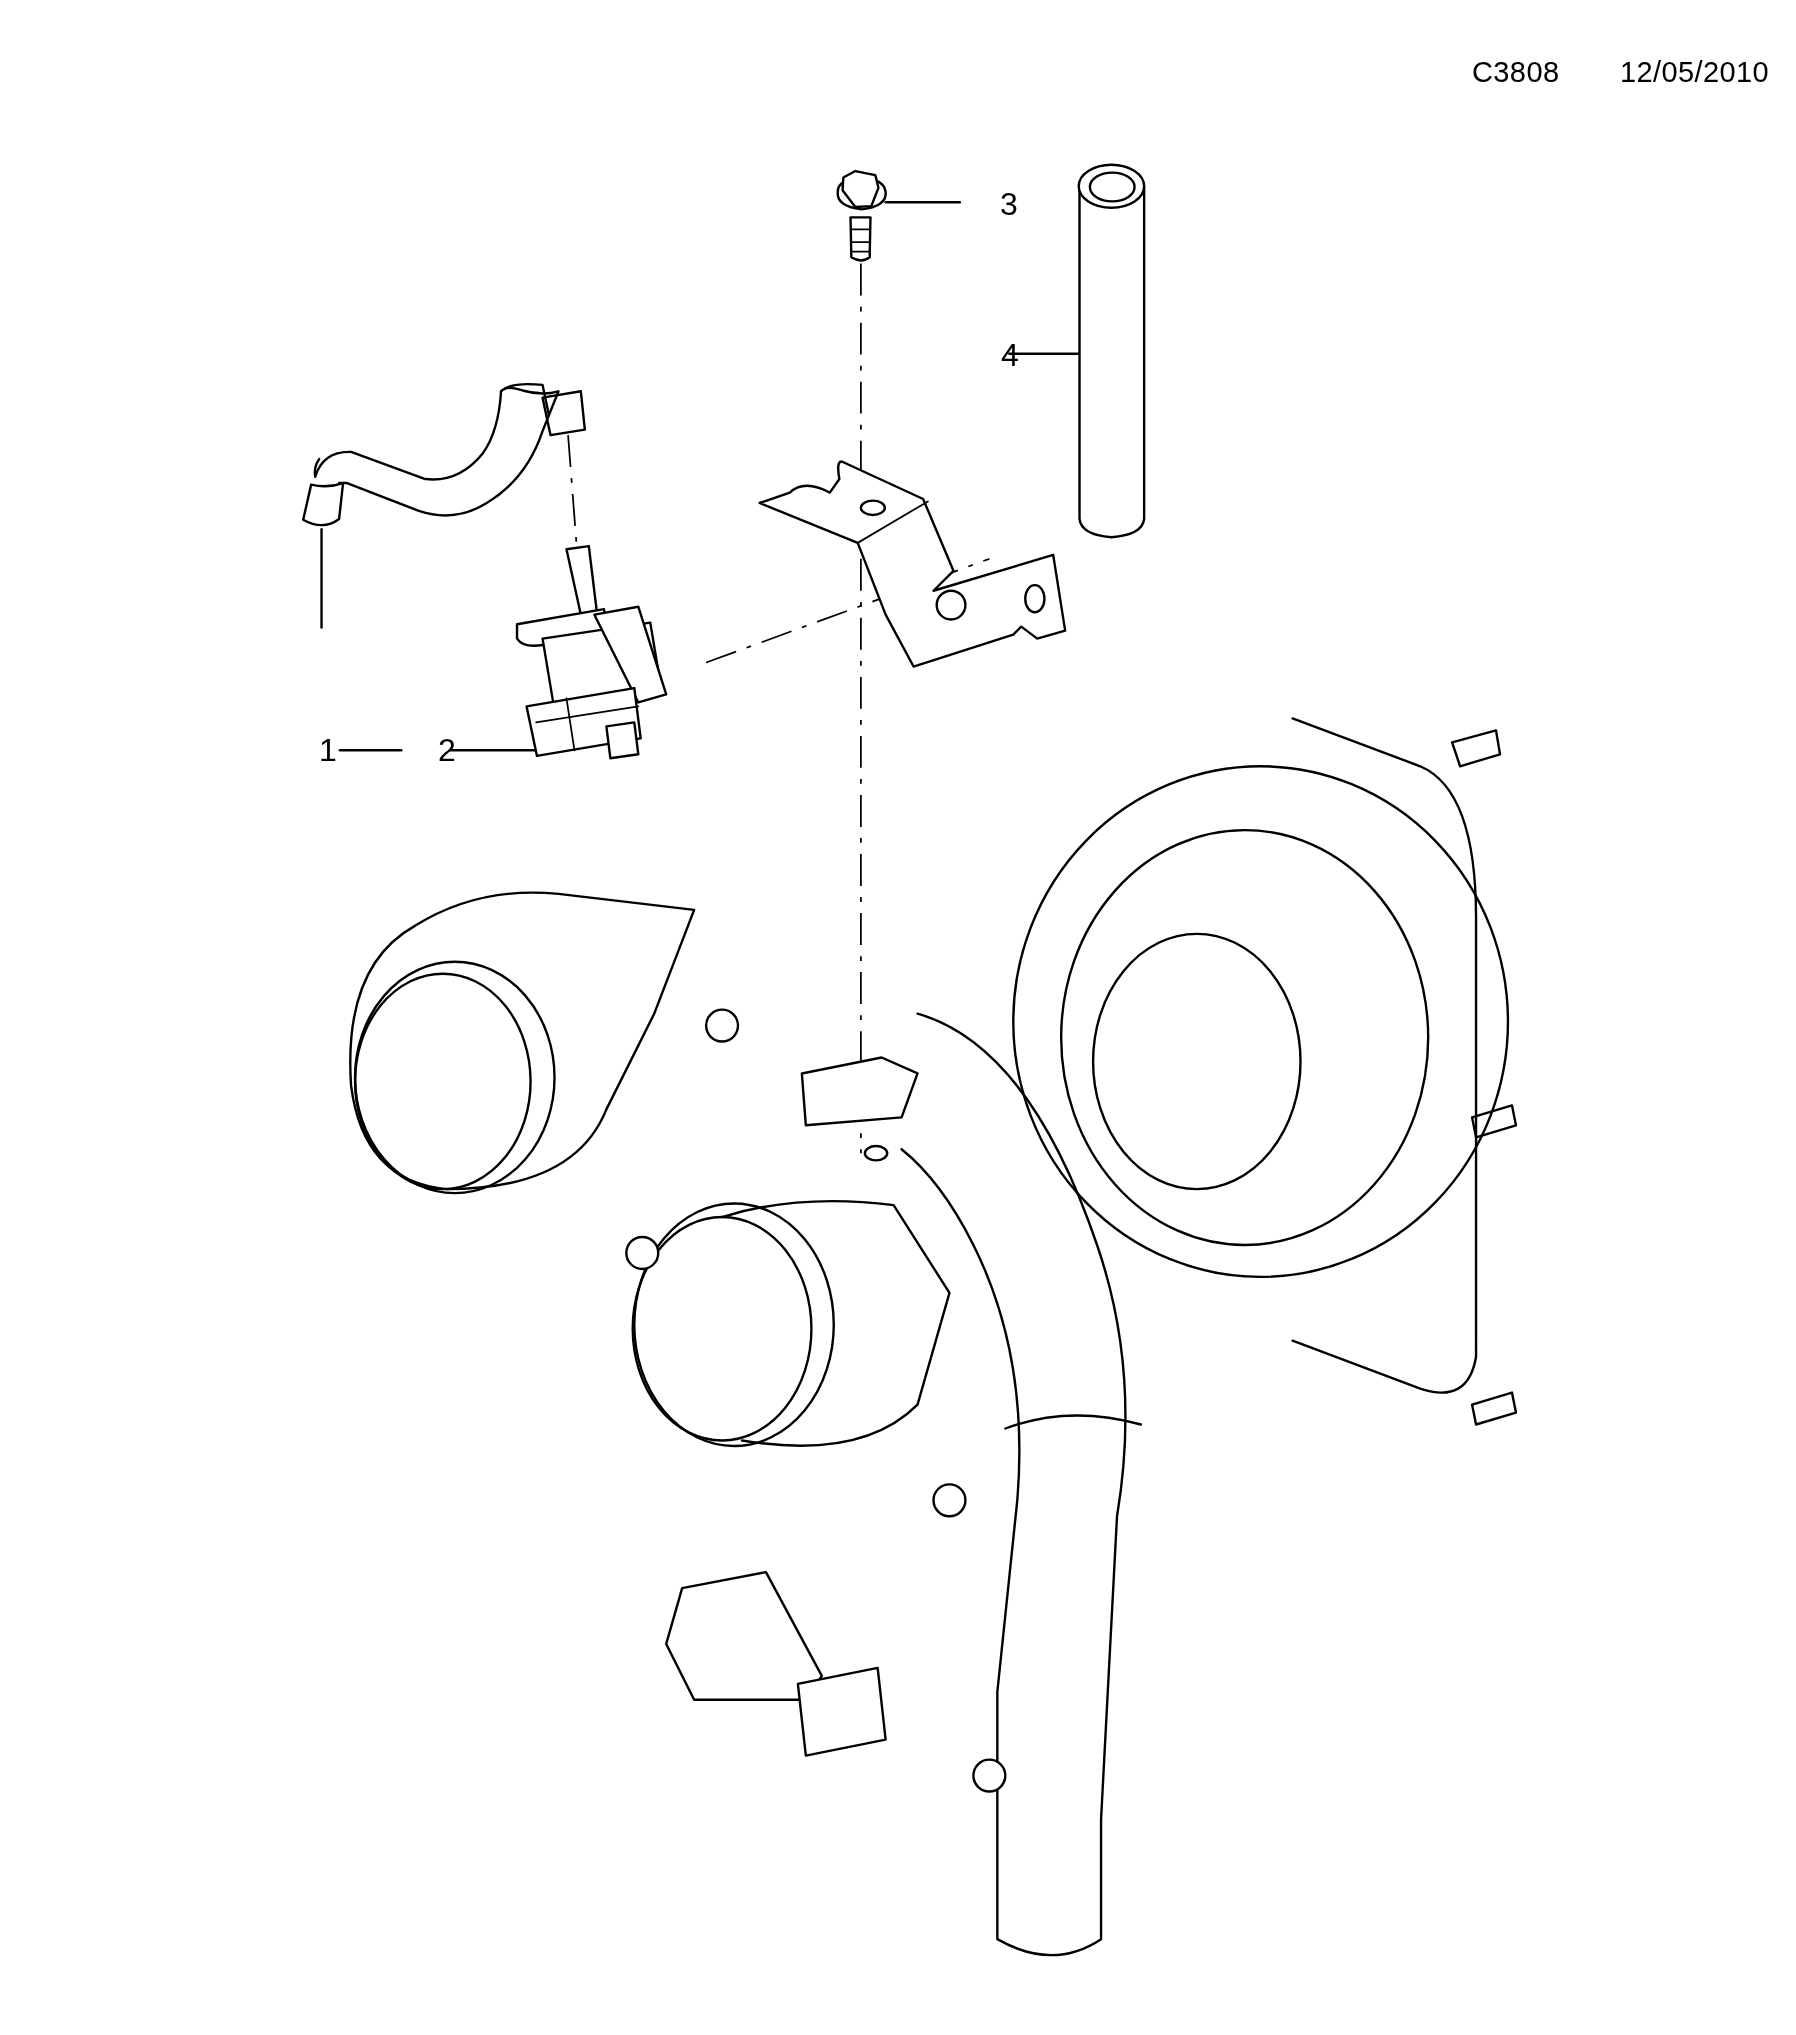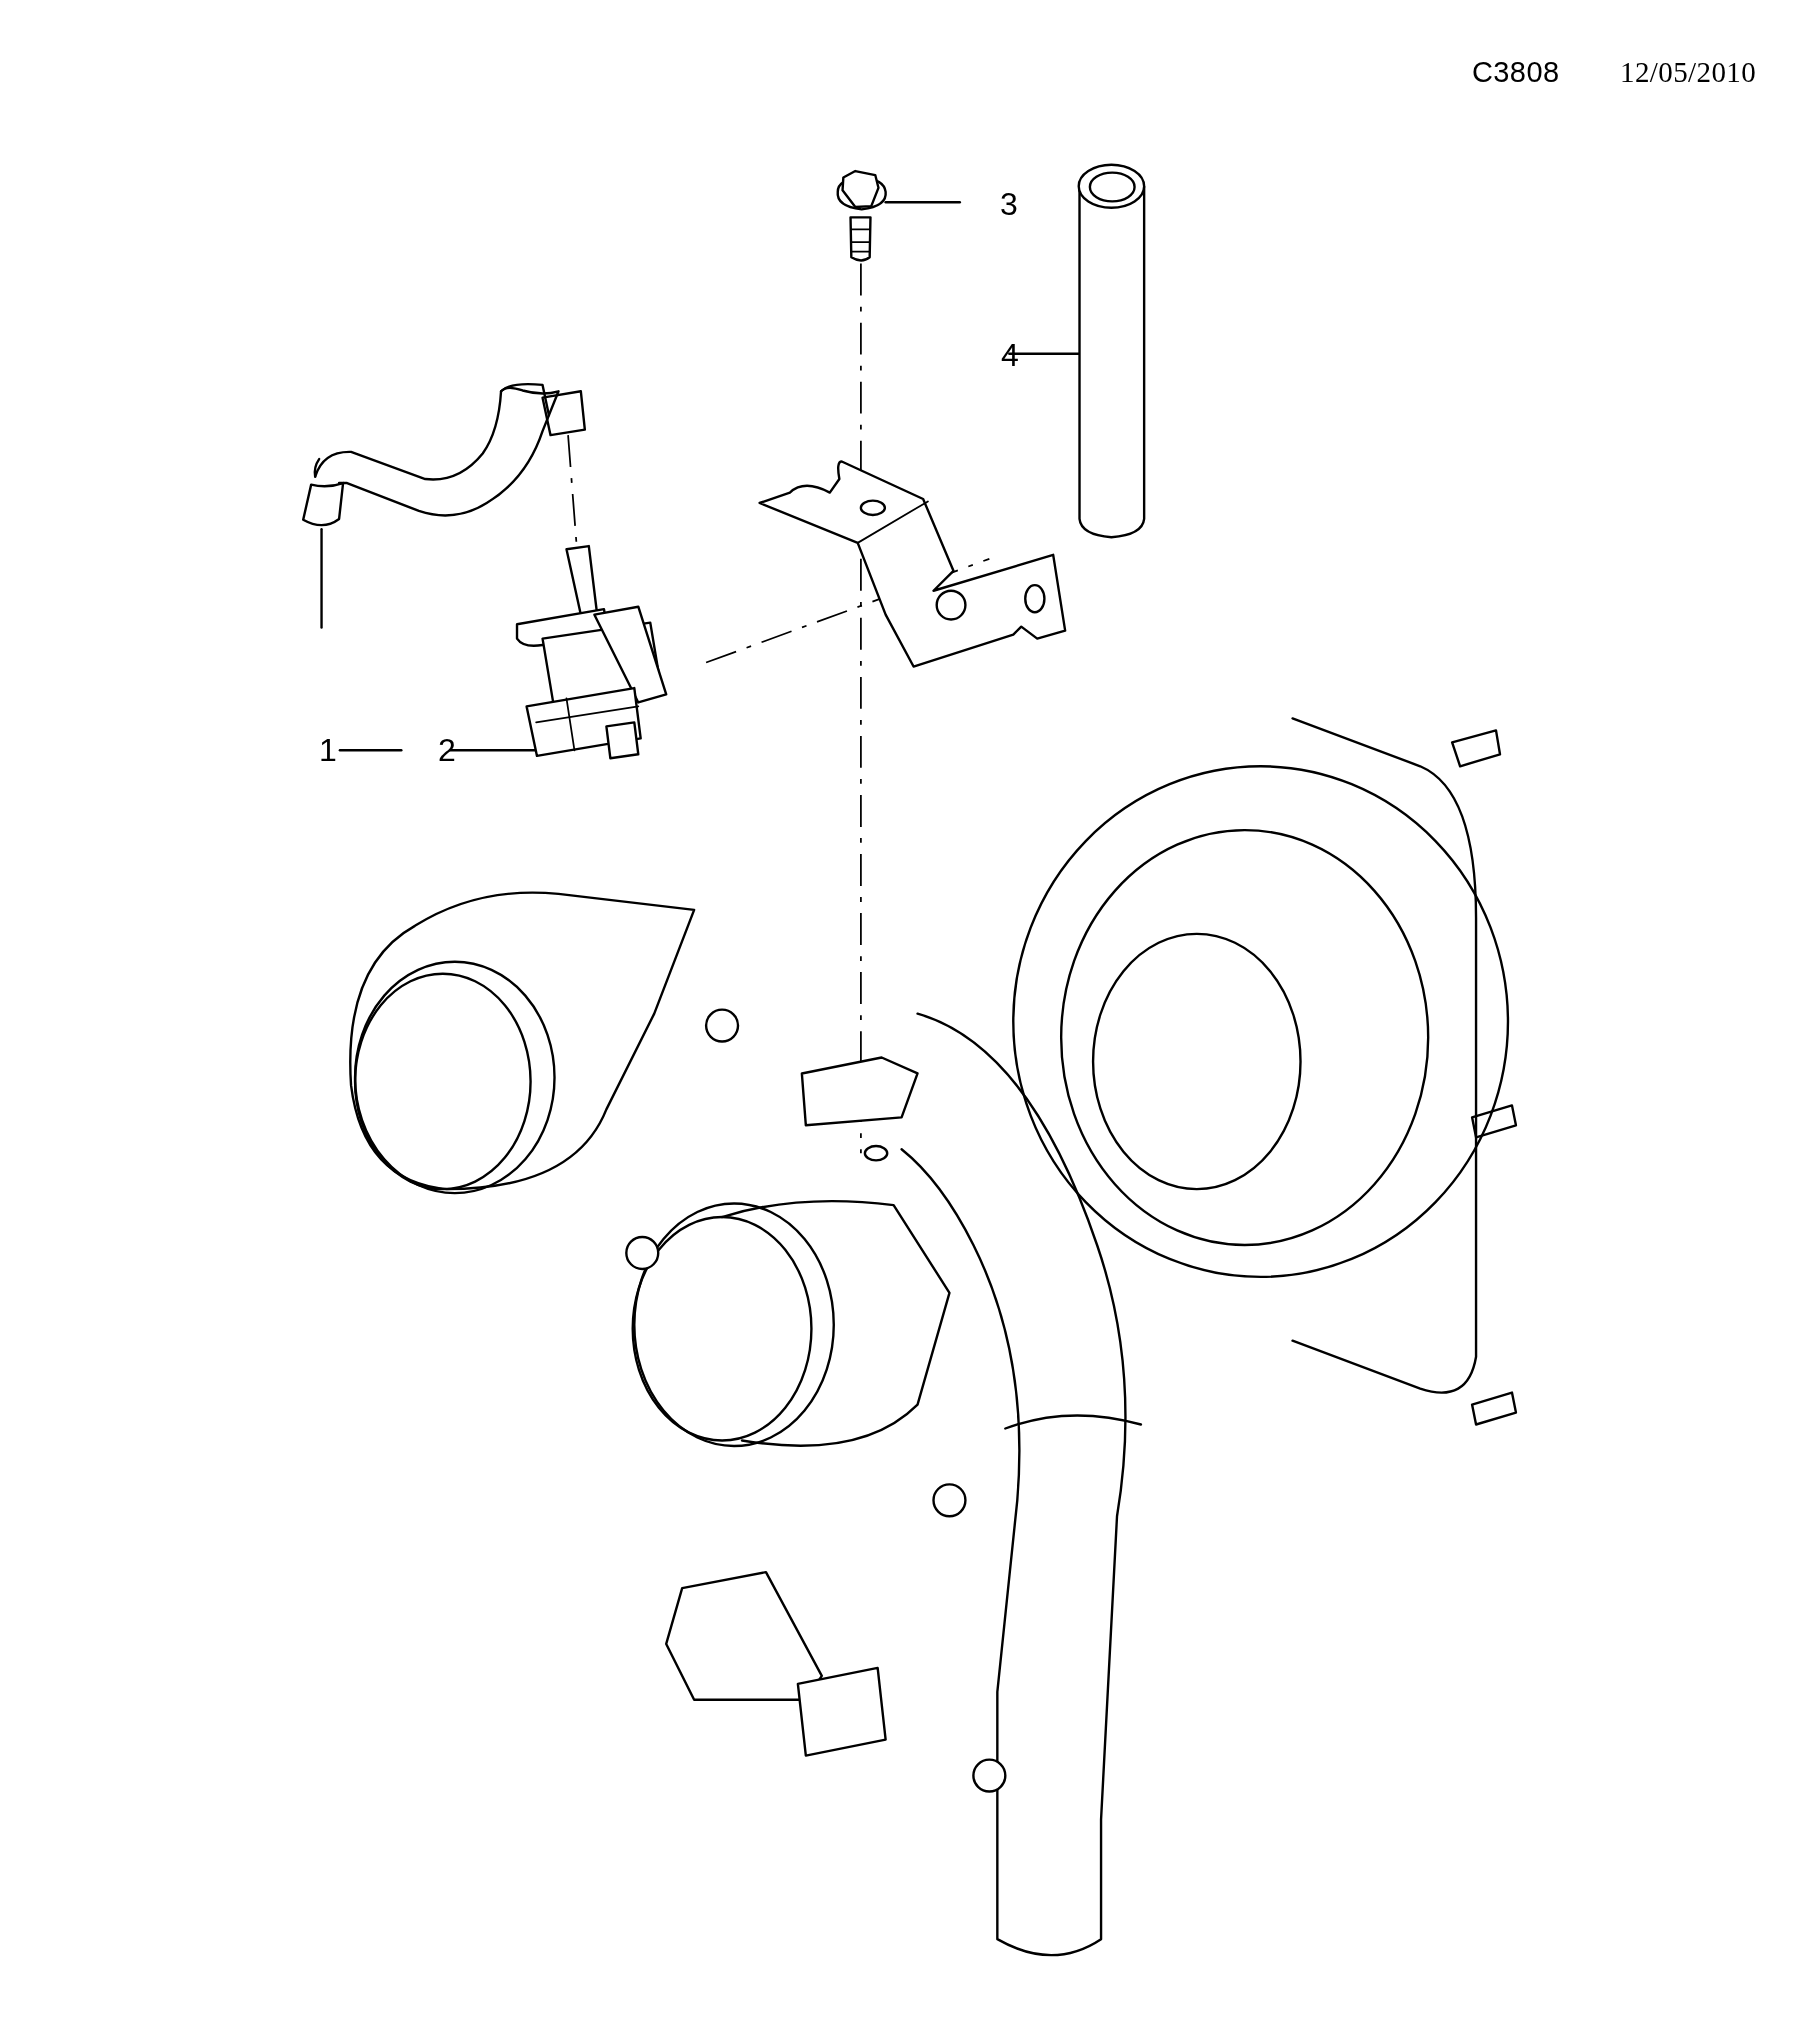--- a/index.html
+++ b/index.html
@@ -1,19 +1,19 @@
 <!DOCTYPE html>
 <html style="font-size:12.8px"><head>
 <meta charset="utf-8">
 <style>
   html,body{margin:0;padding:0;background:#ffffff;}
   body{width:1796px;height:2036px;position:relative;overflow:hidden;font-family:"Liberation Sans",sans-serif;color:#000;}
   .hdr{position:absolute;top:16px;font-size:29px;letter-spacing:0.4px;margin-top:40px;}
   #code{left:1472px;}
-  #date{left:1620px;font-family:Liberation Serif, serif;}
+  #date{left:1620px;}
   .callout{position:absolute;font-size:32px;line-height:1;}
   svg{position:absolute;left:0;top:0;}
   .ln{fill:none;stroke:#000;stroke-width:3;stroke-linejoin:round;stroke-linecap:round;}
   .th{fill:none;stroke:#000;stroke-width:2.2;stroke-linejoin:round;stroke-linecap:round;}
   .dash{fill:none;stroke:#000;stroke-width:2.2;stroke-dasharray:40 14 6 14;}
   .fillw{fill:#fff;stroke:#000;stroke-width:3;stroke-linejoin:round;}
 </style>
 </head>
 <body>
 

